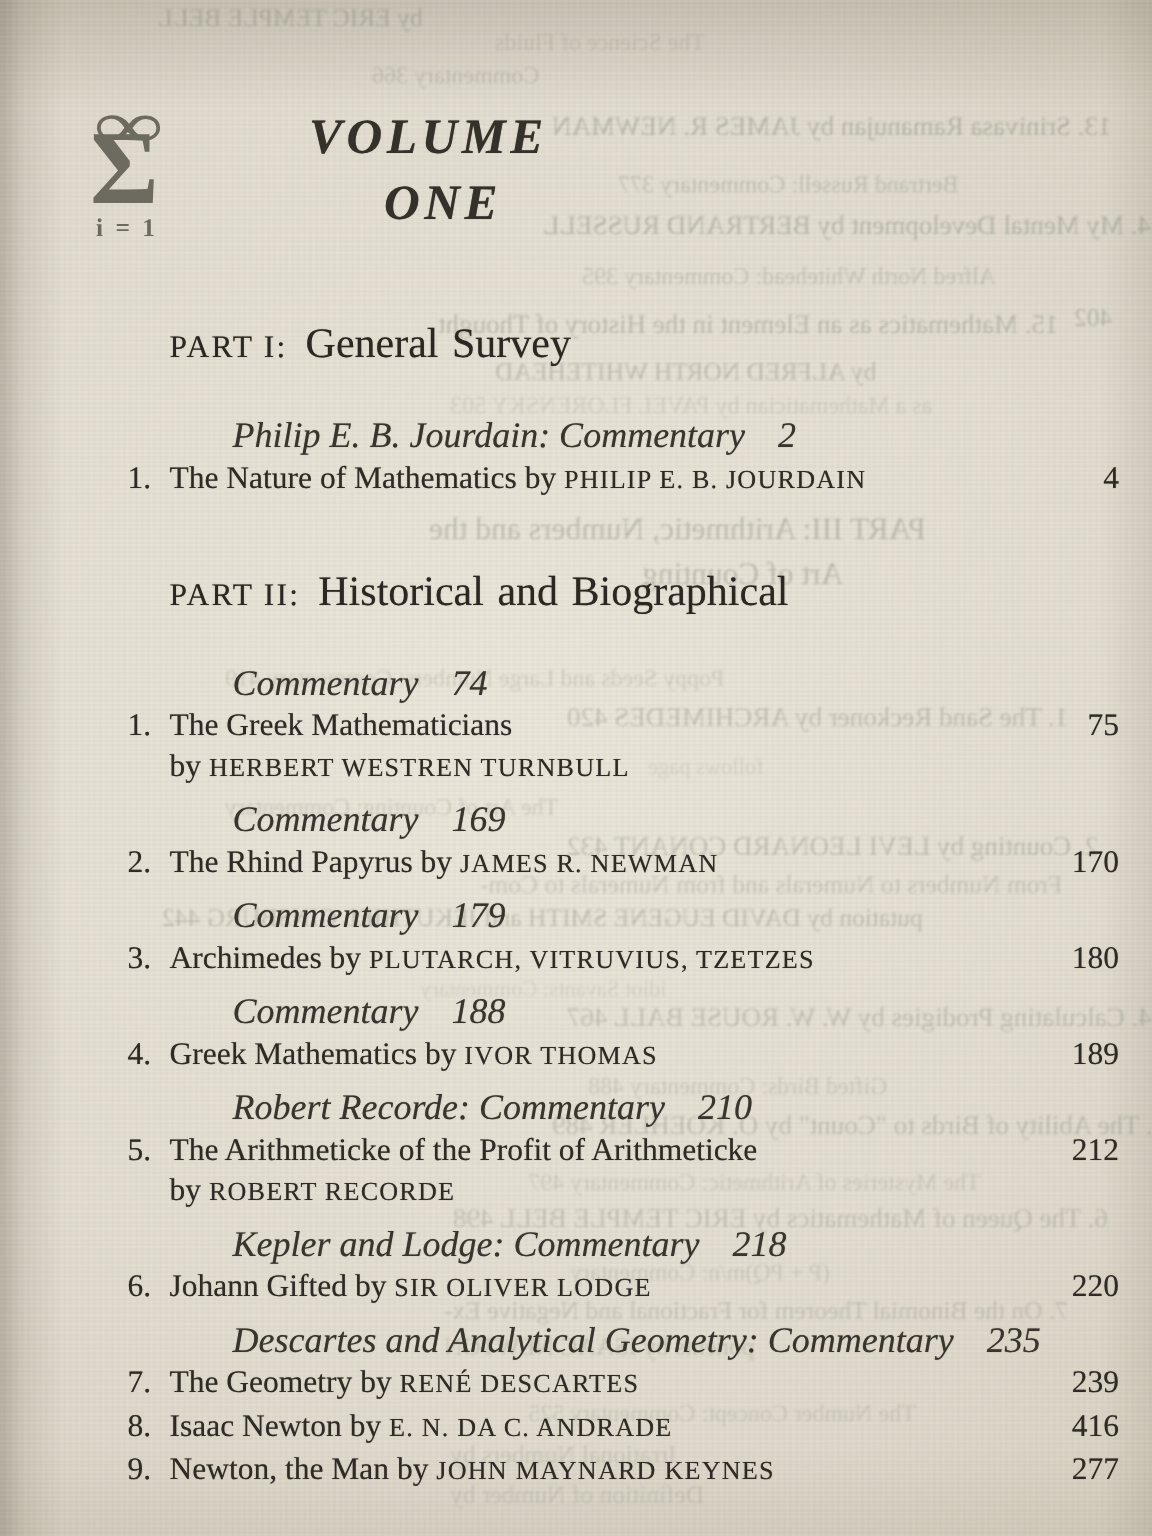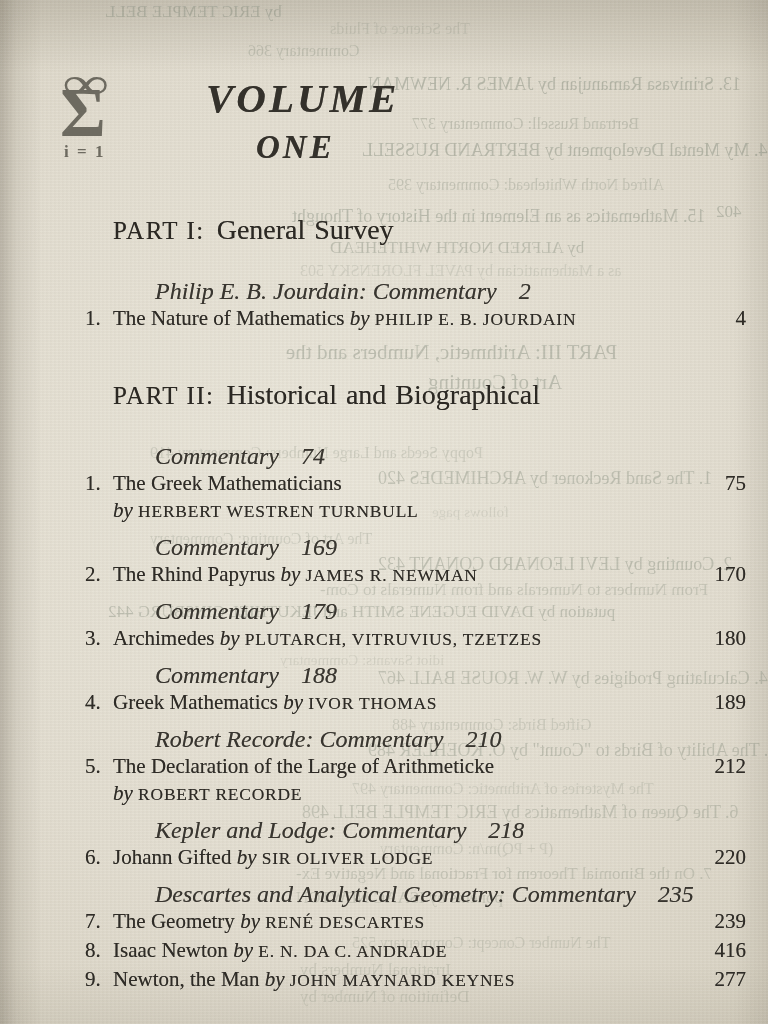--- a/index.html
+++ b/index.html
@@ -31,37 +31,37 @@
     filter:blur(0.7px);
     font-family:"Liberation Serif","DejaVu Serif",serif;
   }
   
   .logo{position:absolute;left:58px;top:66px;width:100px;height:106px;color:#6d6a60;}
   .logo .inf{position:absolute;left:12px;top:-8px;font-size:44px;transform:scaleX(1.5);letter-spacing:0;}
   .logo .sig{position:absolute;left:2px;top:12px;font-size:70px;line-height:1;font-weight:bold;}
   .logo .low{position:absolute;left:6px;top:76px;font-size:17px;font-weight:bold;letter-spacing:2px;}
   
   .volume{position:absolute;left:206px;top:74px;font-style:italic;font-weight:bold;color:#34312b;}
-  .volume .l1{font-size:41px;letter-spacing:3px;}
+  .volume .l1{font-size:33px;letter-spacing:3px;}
   .volume .l2{font-size:33px;letter-spacing:3px;padding-left:50px;margin-top:7px;}
   
   .toc{position:absolute;left:0;top:214px;width:768px;padding:0 22px 0 85px;box-sizing:border-box;}
   .part-block{margin:0;}
   .part-block + .part-block{margin-top:46px;}
   .part-heading{padding-left:28px;margin-bottom:32px;white-space:nowrap;}
-  .part-label{font-size:25px;letter-spacing:1.5px;color:#2b2823;}
+  .part-label{font-size:21px;letter-spacing:1.5px;color:#2b2823;}
   .part-title{font-size:28px;margin-left:12px;color:#2b2823;word-spacing:2px;}
   .commentary{padding-left:70px;font-style:italic;font-size:24px;line-height:26px;margin-top:9px;color:#38352f;}
   .commentary .cpg{margin-left:22px;}
   .item{display:flex;font-size:21px;line-height:27px;margin-top:1px;color:#2e2b26;}
   .item .num{flex:none;width:28px;}
   .item .mid{flex:1;padding-right:8px;}
   .item .pg{flex:none;min-width:42px;text-align:right;}
   .item-line2{padding-left:28px;font-size:21px;line-height:27px;color:#2e2b26;}
-  .byw{font-style:italic;}
+  .byw{}
   .sc{font-size:0.83em;letter-spacing:0.8px;}
   .ink{text-shadow:0 0 0.6px rgba(46,43,38,0.55);}
 </style>
 </head>
 <body>
 
 <div class="photo">
   <div class="bleed">
       <span style="left: 105px; top: 2px; font-size: 17px; opacity: 0.3;">by ERIC TEMPLE BELL</span>
       <span style="left: 330px; top: 20px; font-size: 16px; opacity: 0.16;">The Science of Fluids</span>
@@ -142,21 +142,21 @@
         </div>
         <div class="commentary"><span>Commentary</span><span class="cpg">188</span></div>
         <div class="item">
           <span class="num">4.</span>
           <span class="mid"><span>Greek Mathematics</span><span class="byw"> by </span><span class="sc">IVOR THOMAS</span></span>
           <span class="pg">189</span>
         </div>
         <div class="commentary"><span>Robert Recorde: Commentary</span><span class="cpg">210</span></div>
         <div class="item">
           <span class="num">5.</span>
-          <span class="mid"><span>The Declaration of the Large of Arithmeticke</span></span>
+          <span class="mid"><span>The Arithmeticke of the Profit of Arithmeticke</span></span>
           <span class="pg">212</span>
         </div>
         <div class="item-line2"><span class="byw">by </span><span class="sc">ROBERT RECORDE</span></div>
         <div class="commentary"><span>Kepler and Lodge: Commentary</span><span class="cpg">218</span></div>
         <div class="item">
           <span class="num">6.</span>
           <span class="mid"><span>Johann Gifted</span><span class="byw"> by </span><span class="sc">SIR OLIVER LODGE</span></span>
           <span class="pg">220</span>
         </div>
         <div class="commentary"><span>Descartes and Analytical Geometry: Commentary</span><span class="cpg">235</span></div>

